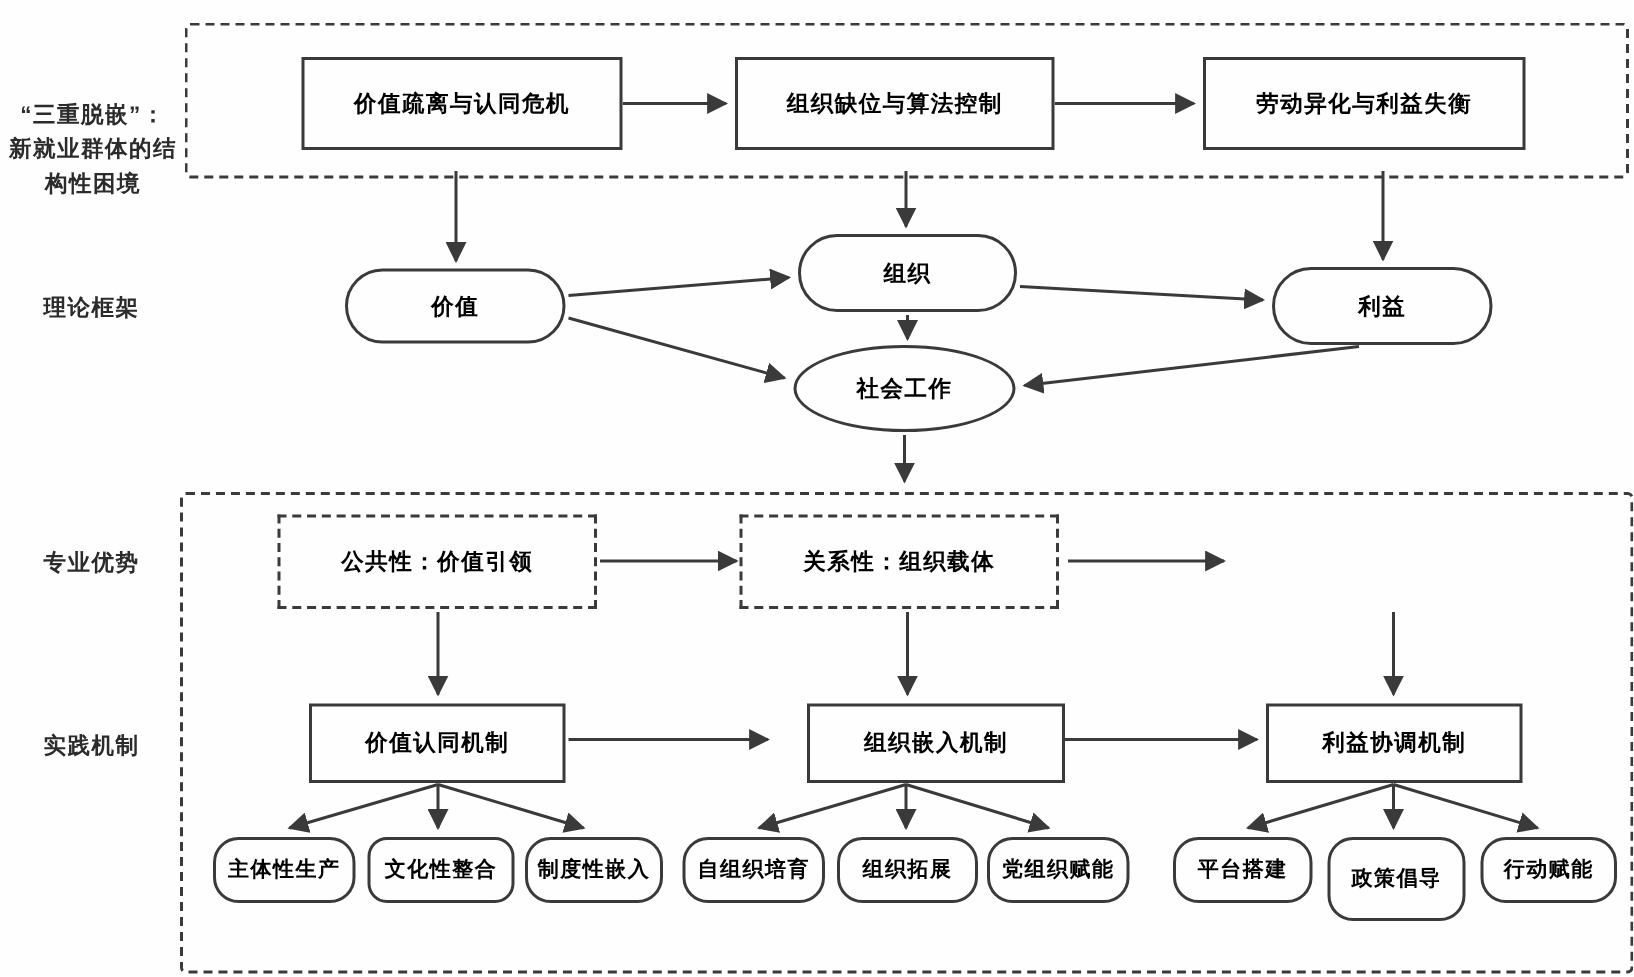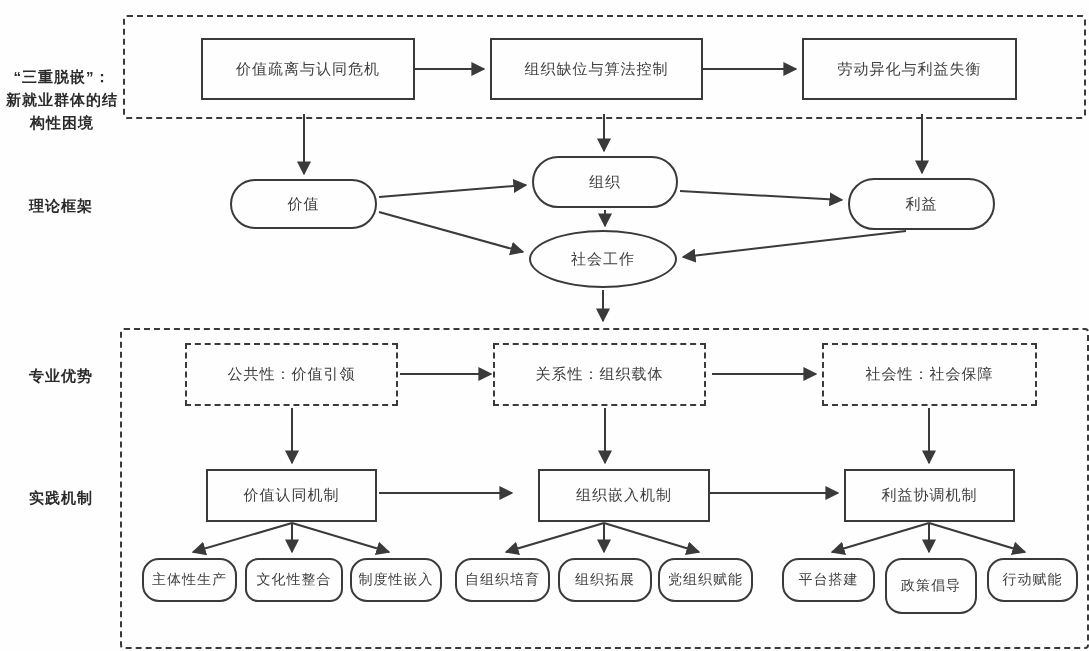--- a/index.html
+++ b/index.html
@@ -16,23 +16,23 @@
     border:2px dashed #3a3a3a;
     border-radius:4px;
     background:transparent;
     z-index:0;
   }
   #connectors{position:absolute;left:0;top:0;z-index:1;}
   .node{
     position:absolute;
     display:flex;align-items:center;justify-content:center;
     background:#fefefe;
-    color:#404040;
+    color:#000000;
     font-size:15px;
-    font-weight:400;
+    font-weight:700;
     letter-spacing:1px;
     text-align:center;
     z-index:2;
     box-sizing:border-box;
   }
   .solid-box{border:2px solid #3a3a3a;}
   .dashed-box{border:2px dashed #3a3a3a;}
   .round-box{border:2px solid #3a3a3a;border-radius:26px;}
   .ellipse{border:2px solid #3a3a3a;border-radius:50%;}
   .leaf{border:2px solid #3a3a3a;border-radius:17px;font-size:14px;}
@@ -111,21 +111,20 @@
   <div class="node solid-box" style="left:490px;top:38px;width:213px;height:62px;">组织缺位与算法控制</div>
   <div class="node solid-box" style="left:802px;top:38px;width:215px;height:62px;">劳动异化与利益失衡</div>
 
   <div class="node round-box" style="left:230px;top:179px;width:147px;height:50px;border-radius:25px;">价值</div>
   <div class="node round-box" style="left:532px;top:156px;width:146px;height:52px;">组织</div>
   <div class="node round-box" style="left:848px;top:178px;width:147px;height:52px;">利益</div>
   <div class="node ellipse" style="left:529px;top:230px;width:148px;height:58px;">社会工作</div>
 
   <div class="node dashed-box" style="left:185px;top:343px;width:213px;height:63px;">公共性：价值引领</div>
   <div class="node dashed-box" style="left:493px;top:343px;width:213px;height:63px;">关系性：组织载体</div>
-  <div class="node dashed-box" style="left:822px;top:343px;width:215px;height:63px;">社会性：社会保障</div>
 
   <div class="node solid-box" style="left:206px;top:469px;width:171px;height:53px;">价值认同机制</div>
   <div class="node solid-box" style="left:518px;top:469px;width:172px;height:53px;margin-left:20px;">组织嵌入机制</div>
   <div class="node solid-box" style="left:844px;top:469px;width:171px;height:53px;">利益协调机制</div>
 
   <div class="node leaf" style="left:142px;top:558px;width:95px;height:44px;">主体性生产</div>
   <div class="node leaf" style="left:245px;top:558px;width:98px;height:44px;border-radius:13px;">文化性整合</div>
   <div class="node leaf" style="left:350px;top:558px;width:92px;height:44px;">制度性嵌入</div>
   <div class="node leaf" style="left:558px;top:558px;width:94px;height:44px;">组织拓展</div>
   <div class="node leaf" style="left:455px;top:558px;width:95px;height:44px;">自组织培育</div>

